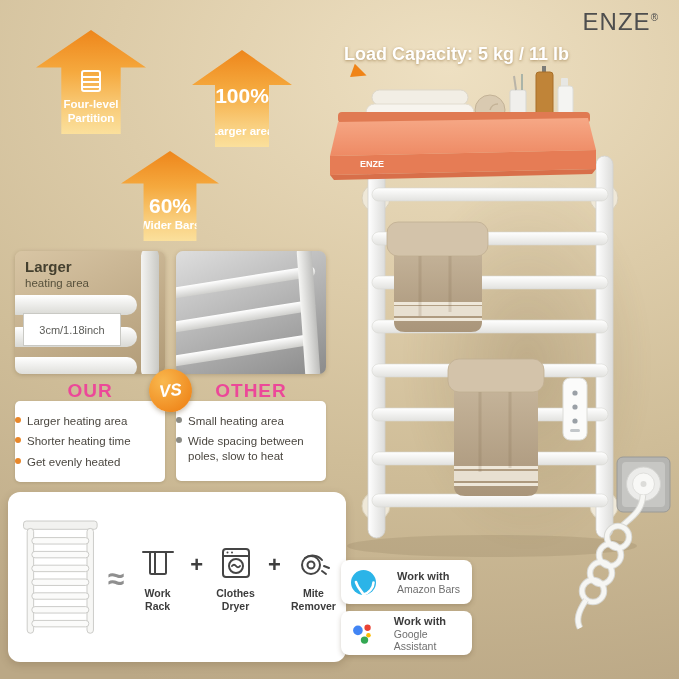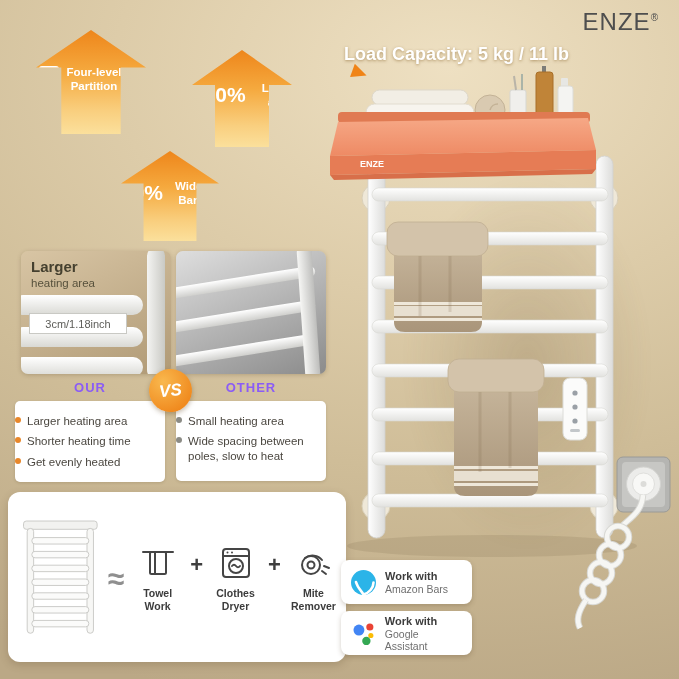--- a/index.html
+++ b/index.html
@@ -25,44 +25,44 @@
   .pointer-icon {
     position:absolute; left:352px; top:66px; width:0; height:0;
     border-left:15px solid #f08417; border-top:7px solid transparent; border-bottom:7px solid transparent;
     transform:rotate(20deg);
   }
   
   .arrow {
     position:absolute; color:#fff; text-align:center;
     clip-path: polygon(50% 0%,100% 36%,77% 36%,77% 100%,23% 100%,23% 36%,0% 36%);
     background: linear-gradient(180deg,#ee861b 0%,#f5a93e 40%,#f9cf7f 78%,#fbe09c 100%);
-    display:flex; align-items:center; 
+    display:flex; flex-direction:column; align-items:center; justify-content:flex-end;
     padding-bottom:8px;
   }
   #arrow-partition { left:36px; top:30px; width:110px; height:104px; }
   #arrow-larger    { left:192px; top:50px; width:100px; height:97px;gap:16px; }
   #arrow-wider     { left:121px; top:151px; width:98px; height:90px; }
   .arrow .value { font-size:21px; font-weight:bold; line-height:1; }
   .arrow .label { font-size:11.5px; font-weight:bold; line-height:1.2; margin-top:3px; max-width:64px; }
   .arrow .feat-icon { margin-bottom:2px; }
   
   .cmp-img { position:absolute; width:150px; height:123px; border-radius:7px; overflow:hidden; box-shadow:0 1px 4px rgba(80,60,30,.25); }
-  #cmp-our { left:21px; top:251px; background:linear-gradient(155deg,#d8c5a4,#b09a76); }
+  #cmp-our { left:15px; top:251px; background:linear-gradient(155deg,#d8c5a4,#b09a76); }
   #cmp-other { left:176px; top:251px; background:linear-gradient(155deg,#dedede,#8b8b8b); }
   .our-bar { position:absolute; left:-8px; width:130px; height:20px; border-radius:10px; background:linear-gradient(180deg,#ffffff,#d9d9d4); }
   .our-rail { position:absolute; right:6px; top:-4px; width:18px; height:132px; border-radius:9px; background:linear-gradient(90deg,#f4f4f2,#c9c9c4); }
   .other-bar { position:absolute; left:-10px; width:150px; height:11px; border-radius:6px; background:linear-gradient(180deg,#ffffff,#cfcfcc); transform:rotate(-9deg); }
   .other-rail { position:absolute; right:10px; top:-6px; width:15px; height:136px; border-radius:8px; background:linear-gradient(90deg,#f6f6f4,#bdbdbb); transform:rotate(-4deg); }
   .cmp-title { position:absolute; left:10px; top:7px; font-size:15px; font-weight:bold; color:#45402f; }
   .cmp-sub   { position:absolute; left:10px; top:26px; font-size:11.5px; color:#57513c; }
   .cmp-measure {
-    position:absolute; left:8px; top:62px; width:98px; height:21px; background:#fff; border:1px solid #c9c9c4;
+    position:absolute; left:8px; top:62px; width:98px; height:33px; background:#fff; border:1px solid #c9c9c4;
     font-size:11px; color:#5c5c58; display:flex; align-items:center; justify-content:center;
   }
-  .col-label { position:absolute; top:380px; width:150px; text-align:center; font-size:13px; font-weight:bold; color:#8b5cf6; letter-spacing:1px; }
+  .col-label { position:absolute; top:380px; width:150px; text-align:center; font-size:19px; font-weight:bold; color:#ec4899; letter-spacing:1px; }
   #our-label { left:15px; } #other-label { left:176px; }
   .vs-badge {
     position:absolute; left:149px; top:369px; width:43px; height:43px; border-radius:50%;
     background: radial-gradient(circle at 35% 28%,#f9b84e,#ed7b0f);
     color:#fff; font-style:italic; font-weight:bold; font-size:17px;
     display:flex; align-items:center; justify-content:center;
     box-shadow:0 2px 5px rgba(90,60,20,.35); z-index:5; transform:rotate(-6deg);
   }
   .bullets { position:absolute; top:401px; width:150px; min-height:80px; background:#fff; border-radius:5px; padding:7px 0; box-shadow:0 1px 3px rgba(80,60,30,.18); }
   #our-bullets { left:15px; } #other-bullets { left:176px; }
@@ -76,21 +76,21 @@
     box-shadow:0 3px 8px rgba(80,60,30,.22);
     display:flex; align-items:center; padding:8px 4px 4px 10px; gap:3px; z-index:6;
   }
   .approx { font-size:30px; color:#8f8f8f; font-weight:bold; margin:0 2px; }
   .plus { font-size:22px; color:#3e3e3e; font-weight:bold; margin:0 1px; transform:translateY(-14px); }
   .equiv-item { display:flex; flex-direction:column; align-items:center; width:62px; }
   .equiv-item .eq-label { font-size:10.5px; font-weight:bold; color:#3c3c3c; text-align:center; line-height:1.25; margin-top:6px; max-width:52px; }
   
   .badge {
     position:absolute; left:341px; width:131px; height:44px; background:#fff; border-radius:8px;
-    box-shadow:0 2px 5px rgba(80,60,30,.25); display:flex; align-items:center; gap:8px; padding:0 9px; z-index:6;
+    box-shadow:0 2px 5px rgba(80,60,30,.25); display:flex; align-items:center; gap:20px; padding:0 9px; z-index:6;
   }
   #badge-alexa { top:560px; } #badge-google { top:611px; }
   .badge .txt { display:flex; flex-direction:column; }
   .badge .prefix { font-size:11px; font-weight:bold; color:#3c3c3c; }
   .badge .name { font-size:10.5px; color:#6f6f6f; margin-top:1px; }
   
   #product-scene { position:absolute; left:330px; top:66px; width:349px; height:566px; }
 </style>
 </head>
 <body>
@@ -301,21 +301,21 @@
       <rect x="15" y="114" width="62" height="7" rx="3.5"></rect>
     </g>
   </svg>
   <span class="approx">≈</span>
   <div class="equiv-item">
     <svg width="36" height="36" viewBox="0 0 36 36" fill="none" stroke="#454545" stroke-width="2" stroke-linecap="round">
       <line x1="3" y1="7" x2="33" y2="7"></line>
       <rect x="10" y="7" width="16" height="22" rx="1.5"></rect>
       <line x1="15" y1="7" x2="15" y2="29"></line>
     </svg>
-    <div class="eq-label">Towel Work</div>
+    <div class="eq-label">Work Rack</div>
   </div>
   <span class="plus">+</span>
   <div class="equiv-item">
     <svg width="36" height="36" viewBox="0 0 36 36" fill="none" stroke="#454545" stroke-width="2" stroke-linecap="round">
       <rect x="5" y="4" width="26" height="28" rx="3"></rect>
       <line x1="5" y1="11" x2="31" y2="11"></line>
       <circle cx="9.5" cy="7.5" r="1" fill="#454545" stroke="none"></circle>
       <circle cx="14" cy="7.5" r="1" fill="#454545" stroke="none"></circle>
       <circle cx="18" cy="21" r="7"></circle>
       <path d="M14,21 q2,-2.5 4,0 q2,2.5 4,0"></path>

